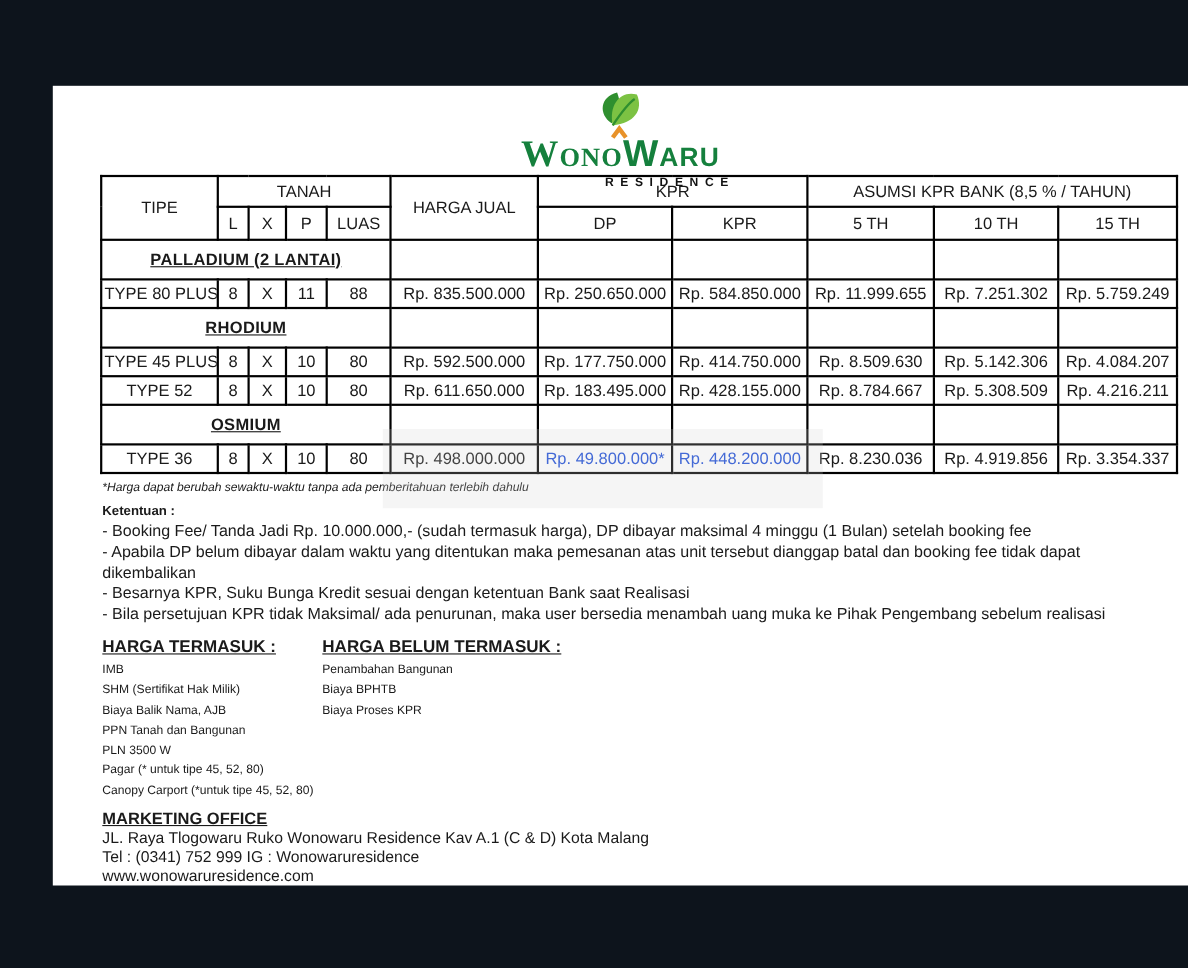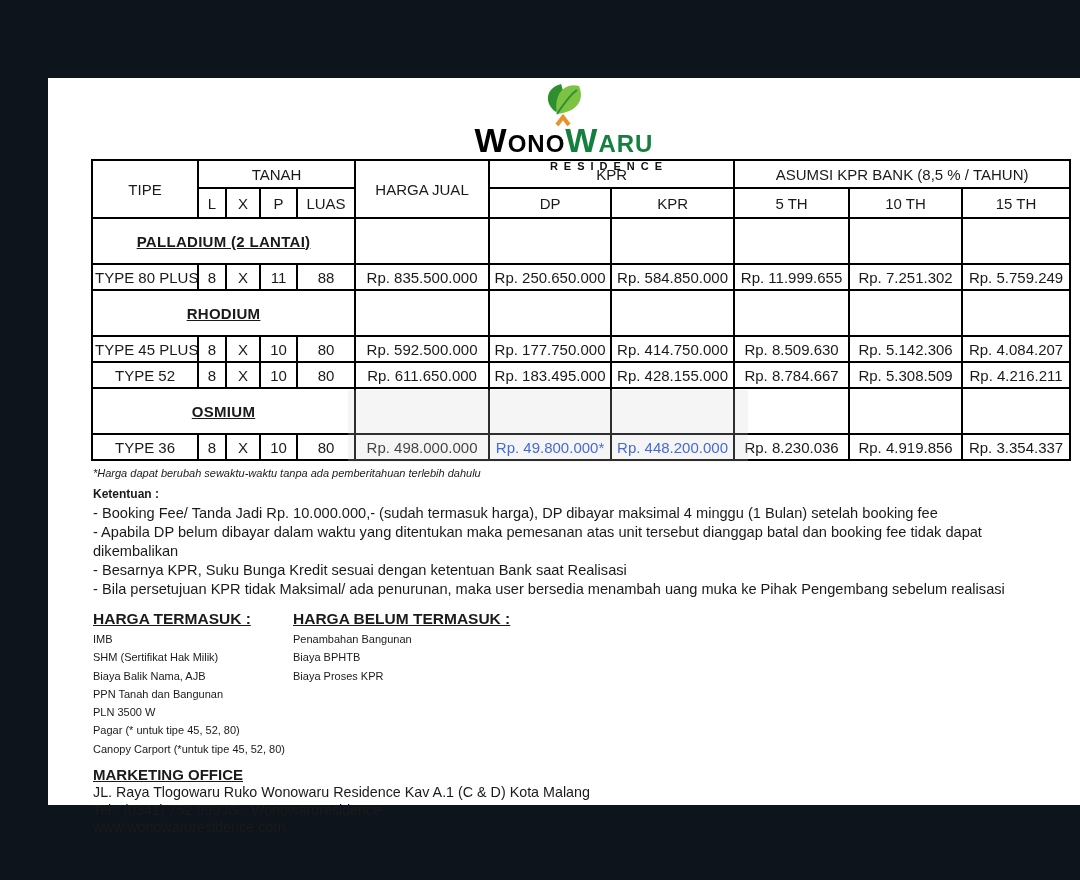--- a/index.html
+++ b/index.html
@@ -12,40 +12,40 @@
   .page {
     position:absolute; left:48px; top:78px; width:1032px; height:727px;
     background:#ffffff;
   }
   
   .logo-wrap { text-align:center; padding-top:1px; height:80px; }
   .logo-leaf { display:block; margin:0 auto -4px auto; }
   .logo-text { line-height:30px; white-space:nowrap; }
   .logo-word { display:inline-block; text-transform:uppercase; font-size:24px; letter-spacing:1px; font-weight:600; }
   .logo-word::first-letter { font-size:34px; }
-  .logo-wono { color:#000000; }
+  .logo-wono { color:#15803d;font-family:Liberation Serif, serif; }
   .logo-waru { color:#15803d; }
   .logo-residence {
     font-size:11px; font-weight:bold; letter-spacing:6px; color:#111;
     margin-top:-2px; margin-left:90px;
   }
   
   table.price {
     margin-left:43px; border-collapse:collapse; table-layout:fixed; width:978px;
     font-size:15px;
   }
   table.price td, table.price th {
     border:2px solid #000; text-align:center; vertical-align:middle;
     padding:0 2px; overflow:hidden; white-space:nowrap;
     font-weight:normal; background:#fff;
   }
   .hdr { font-weight:bold; font-size:15px; }
   .r-grp { height:28px; }
   .r-sub { height:30px; }
-  .r-section { height:46px; }
+  .r-section { height:36px; }
   .r-data { height:26px; }
   .section-title { font-weight:bold; text-decoration:underline; font-size:15px; letter-spacing:.3px; }
   .bold-cell { font-weight:bold; }
   .gray { color:#1d4ed8; }
   
   .watermark {
     position:absolute; left:300px; top:312px; width:400px; height:72px;
     background:rgba(210,210,210,0.22); pointer-events:none;
   }
   

